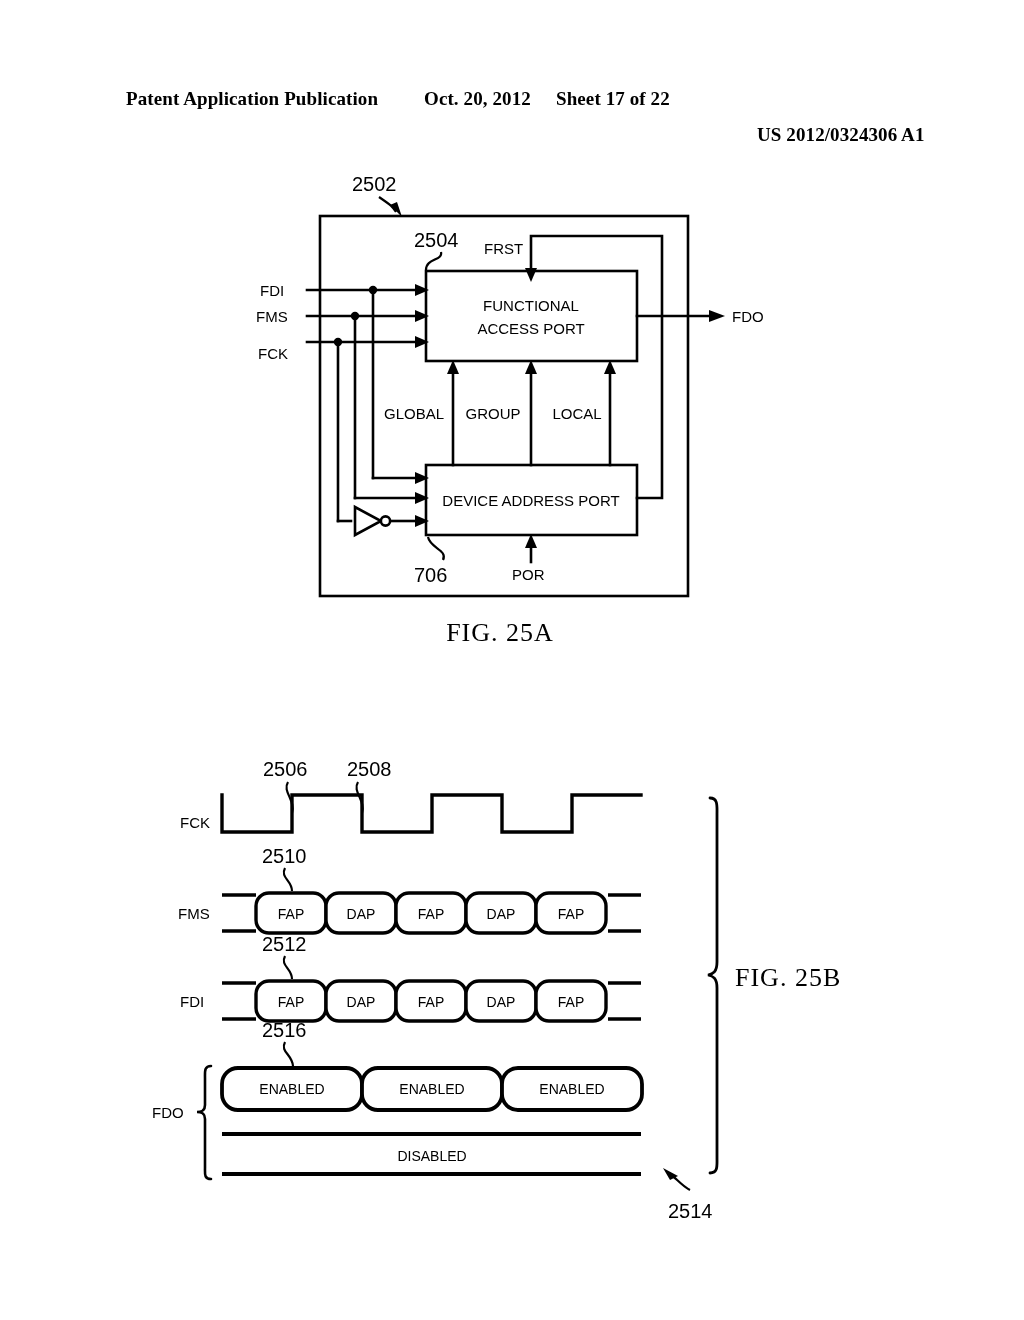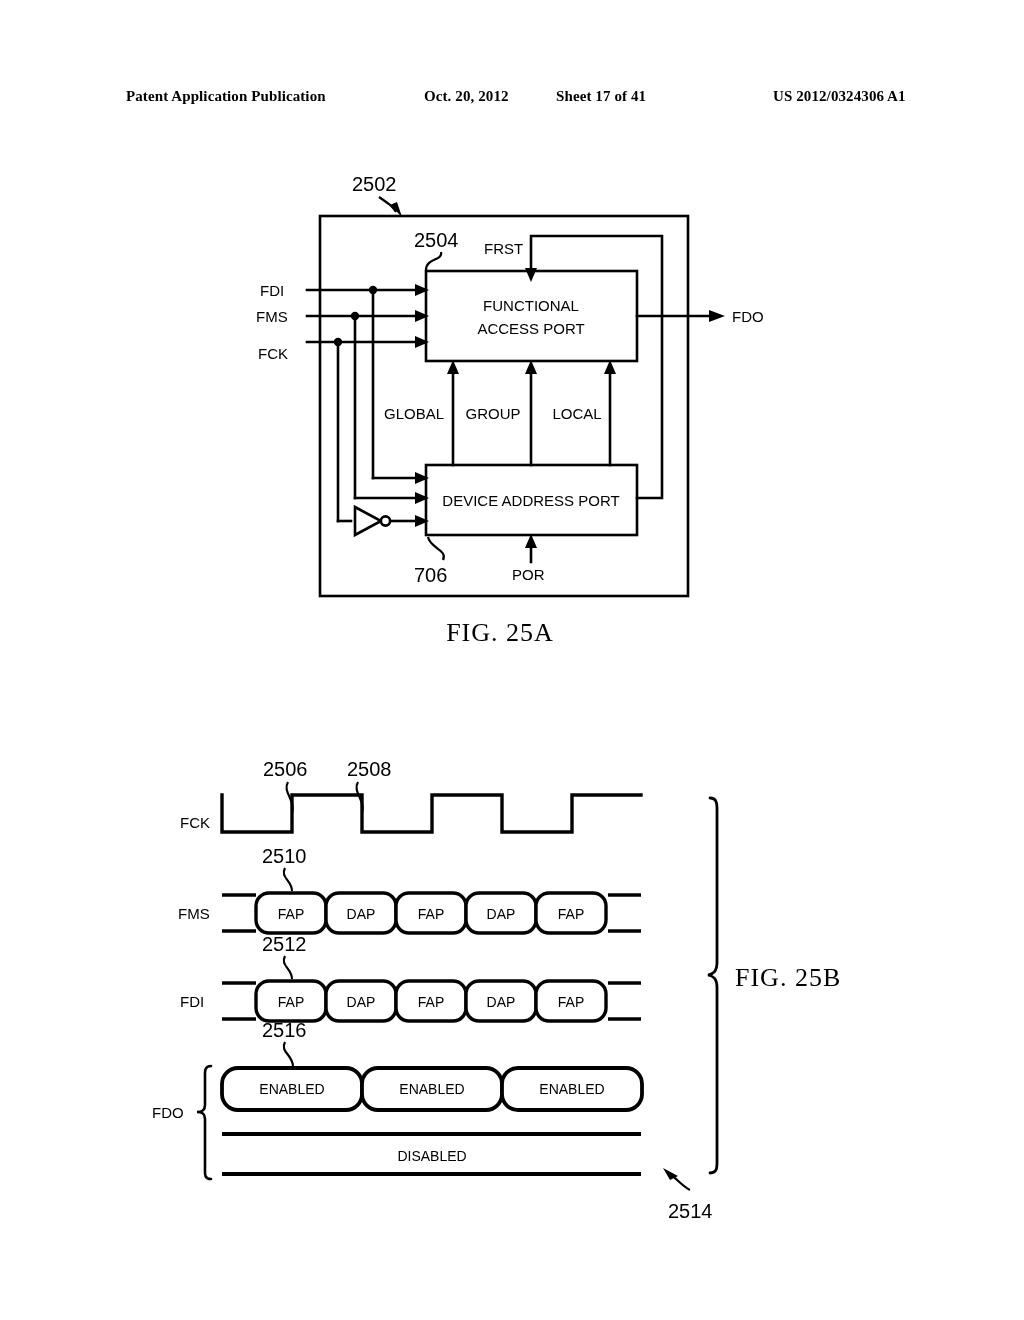--- a/index.html
+++ b/index.html
@@ -23,47 +23,47 @@
     background: #ffffff;
   }
   .hdr {
     position: absolute;
     top: 88px;
     left: 0;
     width: 1024px;
     height: 26px;
     font-family: "Liberation Serif", serif;
     font-weight: bold;
-    font-size: 15px;
+    font-size: 19px;
     letter-spacing: 0.1px;
     white-space: nowrap;
   }
   .hdr span { position: absolute; top: 0; }
   .hdr-pub   { left: 126px; }
   .hdr-date  { left: 424px; }
   .hdr-sheet { left: 556px; }
-  .hdr-num   { left: 773px; }
+  .hdr-num   { left: 757px; margin-top: 36px; }
 
   svg { position: absolute; left: 0; top: 0; }
   svg text { font-family: "Liberation Sans", sans-serif; fill: #000; }
   .lbl      { font-size: 15px; }
   .ref      { font-size: 20px; }
   .figlabel { font-family: "Liberation Serif", serif; font-size: 26px; letter-spacing: 1px; }
   .boxtxt   { font-size: 15px; }
   .celltxt  { font-size: 14px; }
 </style>
 </head>
 <body>
 
 <div id="page">
 
   <div class="hdr">
     <span class="hdr-pub">Patent Application Publication</span>
     <span class="hdr-date">Oct. 20, 2012</span>
-    <span class="hdr-sheet">Sheet 17 of 41</span>
+    <span class="hdr-sheet">Sheet 17 of 22</span>
     <span class="hdr-num">US 2012/0324306 A1</span>
   </div>
 
   <svg width="1024" height="700" viewBox="0 0 1024 700">
     <g fill="none" stroke="#000" stroke-width="2.6" stroke-linecap="square">
 
       <rect x="320" y="216" width="368" height="380"></rect>
 
       <rect x="426" y="271" width="211" height="90"></rect>
 

